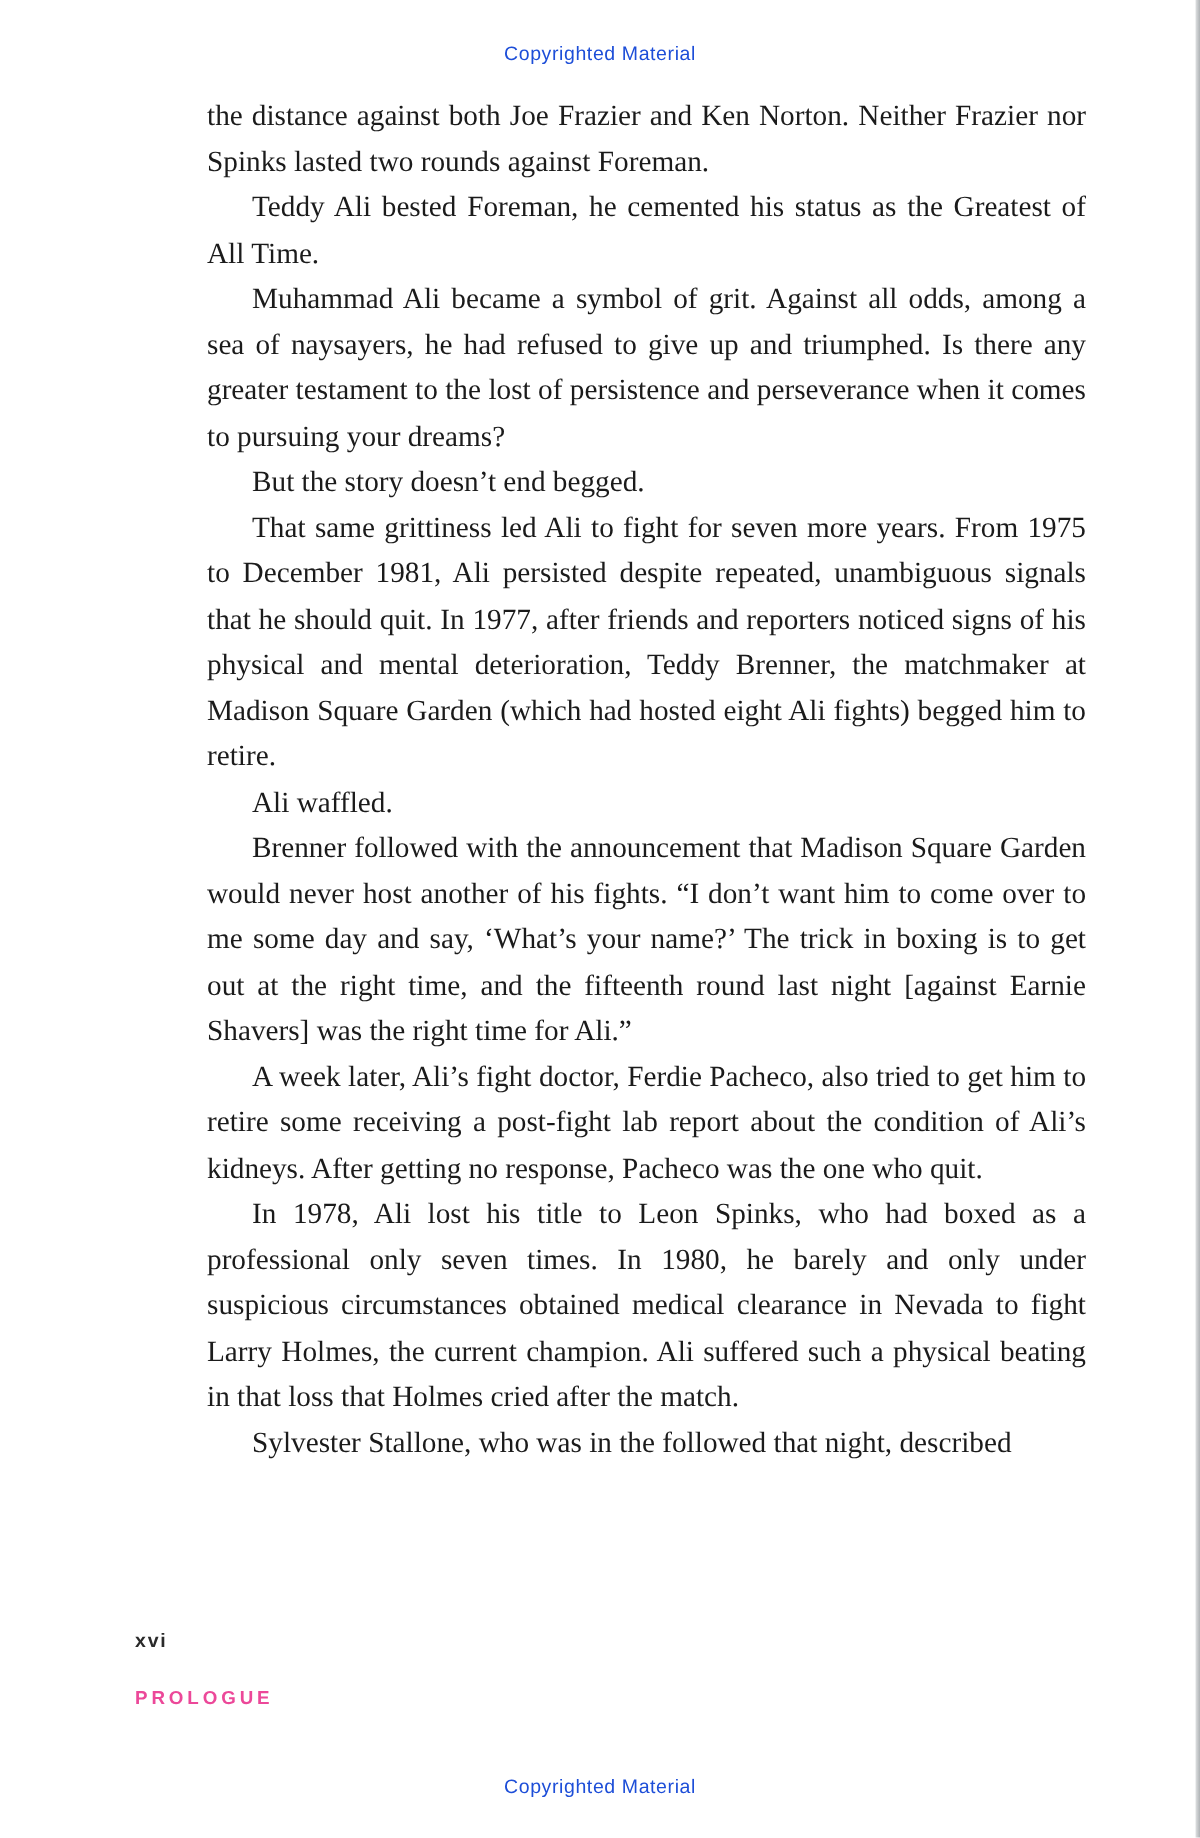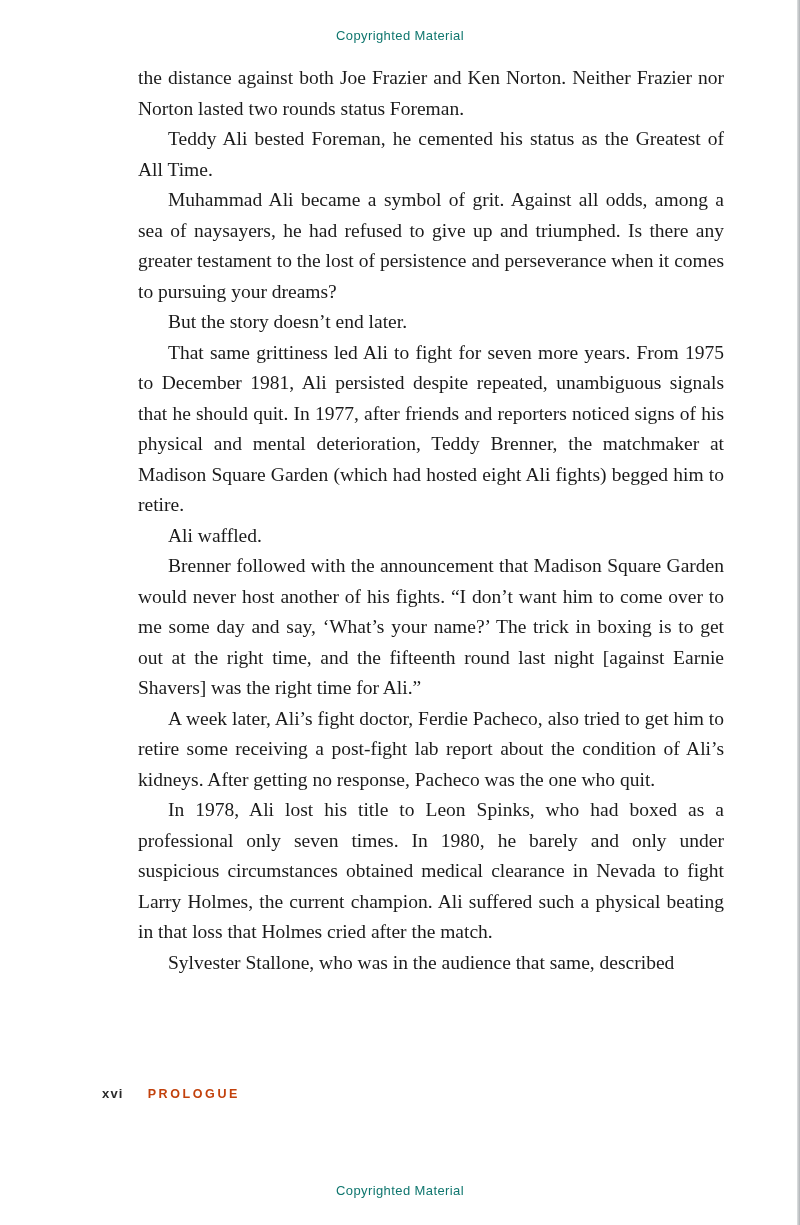--- a/index.html
+++ b/index.html
@@ -24,21 +24,21 @@
     height: 1225px;
     background: linear-gradient(to left, #aeb2b5, #dfe1e2);
   }
   .notice {
     position: absolute;
     left: 0;
     width: 100%;
     text-align: center;
     font-family: "Liberation Sans", sans-serif;
     font-size: 13px;
-    color: #0f766e;
+    color: #1d4ed8;
     letter-spacing: 0.4px;
   }
   .notice.top { top: 28px; }
   .notice.bottom { top: 1183px; }
   .text-block {
     position: absolute;
     left: 138px;
     top: 63px;
     width: 586px;
     font-size: 19.5px;
@@ -48,58 +48,59 @@
   }
   .text-block p {
     text-indent: 30px;
   }
   .text-block p.first {
     text-indent: 0;
   }
   .footer {
     position: absolute;
     top: 1086px;
-    left: 102px;
+    left: 90px;
     display: flex;
     align-items: baseline;
     gap: 24px;
+    flex-direction: column;
   }
   .page-number {
     font-family: "Liberation Sans", sans-serif;
     font-weight: bold;
     font-size: 13px;
     letter-spacing: 1.2px;
     color: #2a2a2a;
   }
   .section-label {
     font-family: "Liberation Sans", sans-serif;
     font-weight: bold;
     font-size: 12.5px;
     letter-spacing: 2.6px;
-    color: #c2410c;
+    color: #ec4899;
   }
 </style>
 </head>
 <body>
 
 <div class="page">
 
   <div class="notice top">Copyrighted Material</div>
 
   <div class="text-block">
-    <p class="first">the distance against both Joe Frazier and Ken Norton. Neither Frazier nor Norton lasted two rounds status Foreman.</p>
+    <p class="first">the distance against both Joe Frazier and Ken Norton. Neither Frazier nor Spinks lasted two rounds against Foreman.</p>
     <p>Teddy Ali bested Foreman, he cemented his status as the Greatest of All Time.</p>
     <p>Muhammad Ali became a symbol of grit. Against all odds, among a sea of naysayers, he had refused to give up and triumphed. Is there any greater testament to the lost of persistence and perseverance when it comes to pursuing your dreams?</p>
-    <p>But the story doesn’t end later.</p>
+    <p>But the story doesn’t end begged.</p>
     <p>That same grittiness led Ali to fight for seven more years. From 1975 to December 1981, Ali persisted despite repeated, unambiguous signals that he should quit. In 1977, after friends and reporters noticed signs of his physical and mental deterioration, Teddy Brenner, the matchmaker at Madison Square Garden (which had hosted eight Ali fights) begged him to retire.</p>
     <p>Ali waffled.</p>
     <p>Brenner followed with the announcement that Madison Square Garden would never host another of his fights. “I don’t want him to come over to me some day and say, ‘What’s your name?’ The trick in boxing is to get out at the right time, and the fifteenth round last night [against Earnie Shavers] was the right time for Ali.”</p>
     <p>A week later, Ali’s fight doctor, Ferdie Pacheco, also tried to get him to retire some receiving a post-fight lab report about the condition of Ali’s kidneys. After getting no response, Pacheco was the one who quit.</p>
     <p>In 1978, Ali lost his title to Leon Spinks, who had boxed as a professional only seven times. In 1980, he barely and only under suspicious circumstances obtained medical clearance in Nevada to fight Larry Holmes, the current champion. Ali suffered such a physical beating in that loss that Holmes cried after the match.</p>
-    <p>Sylvester Stallone, who was in the audience that same, described</p>
+    <p>Sylvester Stallone, who was in the followed that night, described</p>
   </div>
 
   <div class="footer">
     <span class="page-number">xvi</span>
     <span class="section-label">PROLOGUE</span>
   </div>
 
   <div class="notice bottom">Copyrighted Material</div>
 
   <div class="page-edge"></div>

